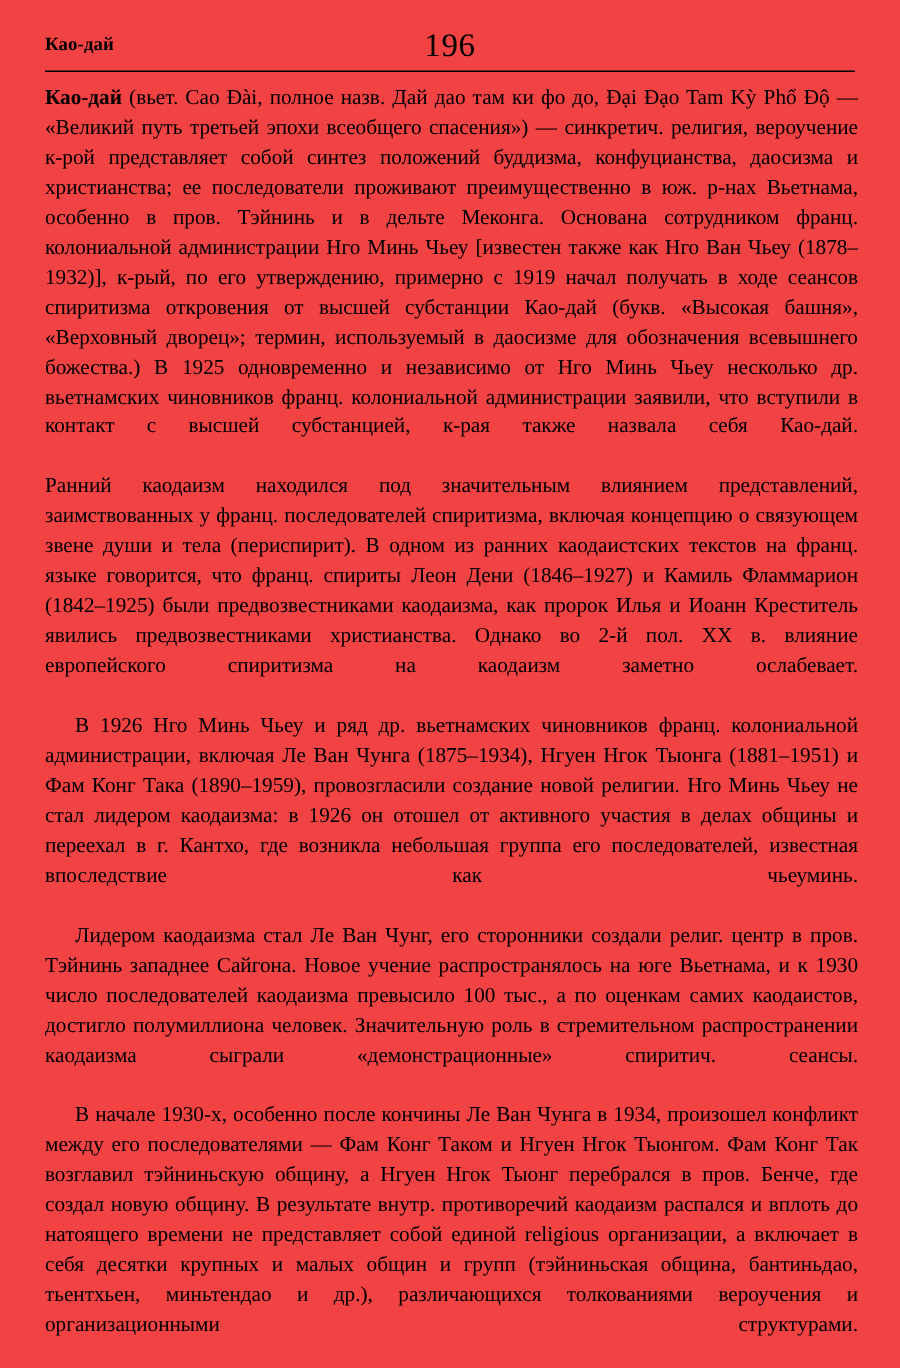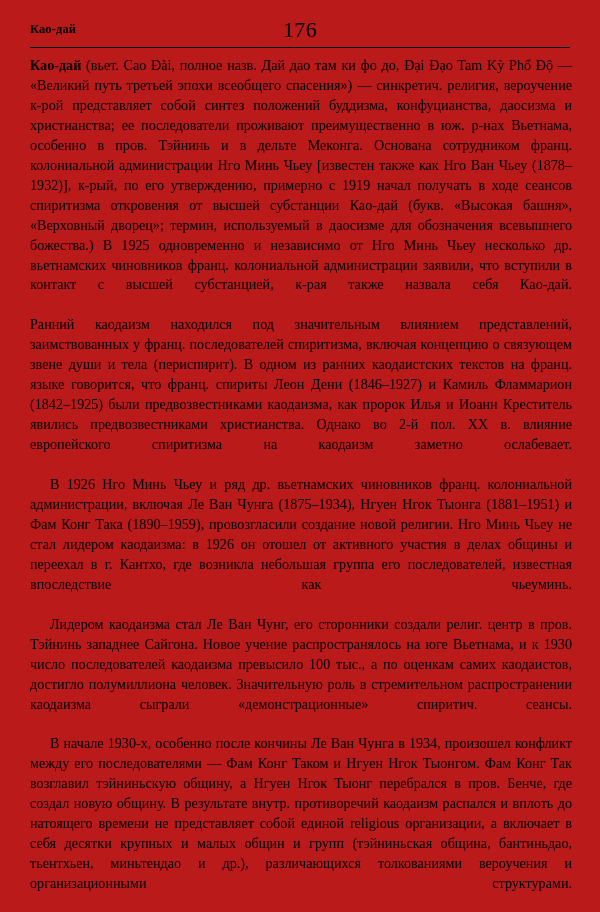--- a/index.html
+++ b/index.html
@@ -13,21 +13,21 @@
     font-family: "Liberation Serif", "DejaVu Serif", serif;
     color: #000000;
     -webkit-font-smoothing: antialiased;
   }
 
   #page {
     position: relative;
     width: 600px;
     height: 912px;
     margin: 0 auto;
-    background: #b91c1c;
+    background: #ef4444;
     overflow: hidden;
     box-sizing: border-box;
   }
 
   
   .running-head {
     position: absolute;
     left: 30px;
     right: 30px;
     top: 22px;
@@ -110,21 +110,21 @@
     filter: contrast(1.02);
   }
 </style>
 </head>
 <body>
 
 <div id="page">
 
   <div class="running-head">
     <div class="running-head-title">Као-дай</div>
-    <div class="running-head-folio">176</div>
+    <div class="running-head-folio">196</div>
   </div>
 
   <div class="head-rule"></div>
 
   <div class="text-block" id="text-block">
       <p class="para lead"><span class="headword">Као-дай</span><span> (вьет. Cao Đài, полное назв. Дай дао там ки фо до, Đại Đạo Tam Kỳ Phổ Độ — «Великий путь третьей эпохи всеобщего спасения») — синкретич. религия, вероучение к-рой представляет собой синтез положений буддизма, конфуцианства, даосизма и христианства; ее последователи проживают преимущественно в юж. р-нах Вьетнама, особенно в пров. Тэйнинь и в дельте Меконга. Основана сотрудником франц. колониальной администрации Нго Минь Чьеу [известен также как Нго Ван Чьеу (1878–1932)], к-рый, по его утверждению, примерно с 1919 начал получать в ходе сеансов спиритизма откровения от высшей субстанции Као-дай (букв. «Высокая башня», «Верховный дворец»; термин, используемый в даосизме для обозначения всевышнего божества.) В 1925 одновременно и независимо от Нго Минь Чьеу несколько др. вьетнамских чиновников франц. колониальной администрации заявили, что вступили в контакт с высшей субстанцией, к-рая также назвала себя Као-дай.</span></p>
       <p class="para no-indent"><span>Ранний каодаизм находился под значительным влиянием представлений, заимствованных у франц. последователей спиритизма, включая концепцию о связующем звене души и тела (периспирит). В одном из ранних каодаистских текстов на франц. языке говорится, что франц. спириты Леон Дени (1846–1927) и Камиль Фламмарион (1842–1925) были предвозвестниками каодаизма, как пророк Илья и Иоанн Креститель явились предвозвестниками христианства. Однако во 2-й пол. XX в. влияние европейского спиритизма на каодаизм заметно ослабевает.</span></p>
       <p class="para"><span>В 1926 Нго Минь Чьеу и ряд др. вьетнамских чиновников франц. колониальной администрации, включая Ле Ван Чунга (1875–1934), Нгуен Нгок Тыонга (1881–1951) и Фам Конг Така (1890–1959), провозгласили создание новой религии. Нго Минь Чьеу не стал лидером каодаизма: в 1926 он отошел от активного участия в делах общины и переехал в г. Кантхо, где возникла небольшая группа его последователей, известная впоследствие как </span><span class="it">чьеуминь</span><span>.</span></p>
       <p class="para"><span>Лидером каодаизма стал Ле Ван Чунг, его сторонники создали религ. центр в пров. Тэйнинь западнее Сайгона. Новое учение распространялось на юге Вьетнама, и к 1930 число последователей каодаизма превысило 100 тыс., а по оценкам самих каодаистов, достигло полумиллиона человек. Значительную роль в стремительном распространении каодаизма сыграли «демонстрационные» спиритич. сеансы.</span></p>
       <p class="para"><span>В начале 1930-х, особенно после кончины Ле Ван Чунга в 1934, произошел конфликт между его последователями — Фам Конг Таком и Нгуен Нгок Тыонгом. Фам Конг Так возглавил тэйниньскую общину, а Нгуен Нгок Тыонг перебрался в пров. Бенче, где создал новую общину. В результате внутр. противоречий каодаизм распался и вплоть до натоящего времени не представляет собой единой religious организации, а включает в себя десятки крупных и малых общин и групп (тэйниньская община, </span><span class="it">бантиньдао</span><span>, </span><span class="it">тьентхьен</span><span>, </span><span class="it">миньтендао</span><span> и др.), различающихся толкованиями вероучения и организационными структурами.</span></p>

